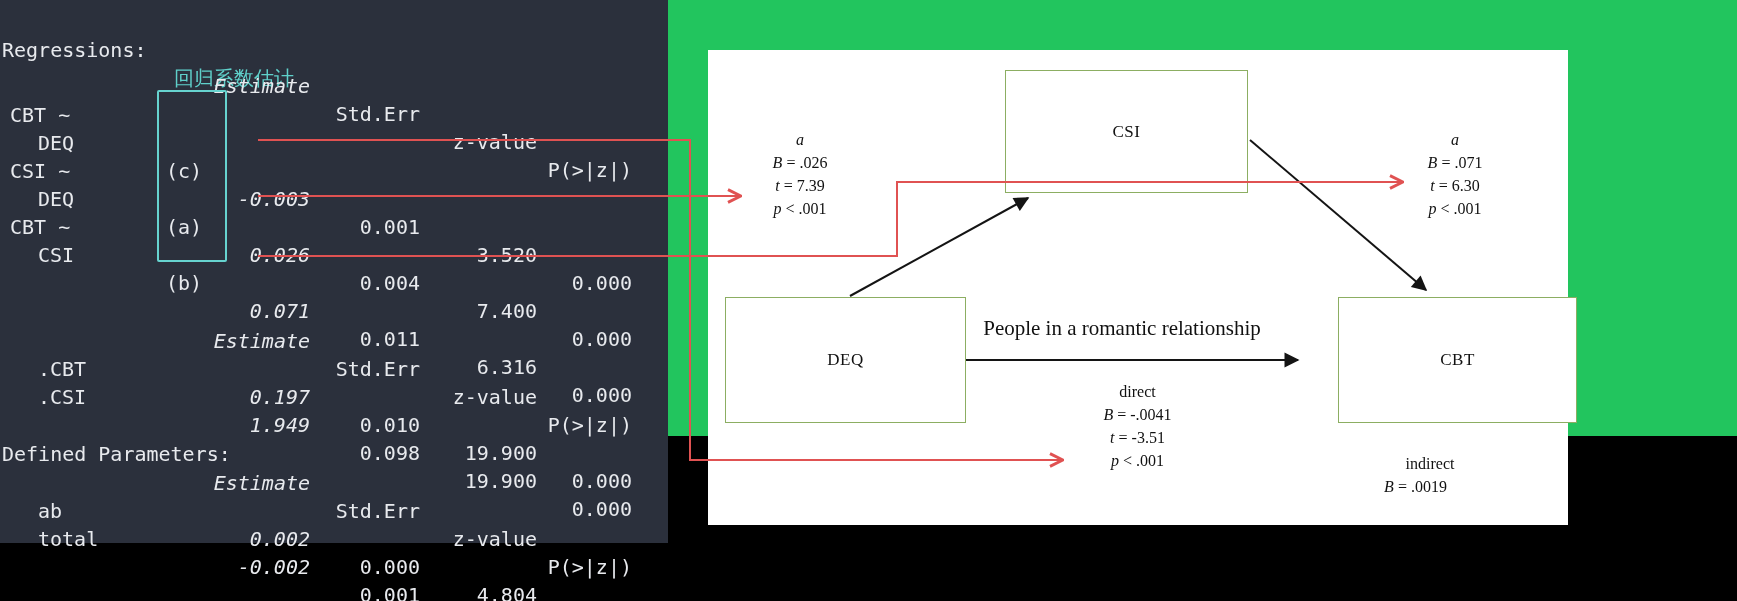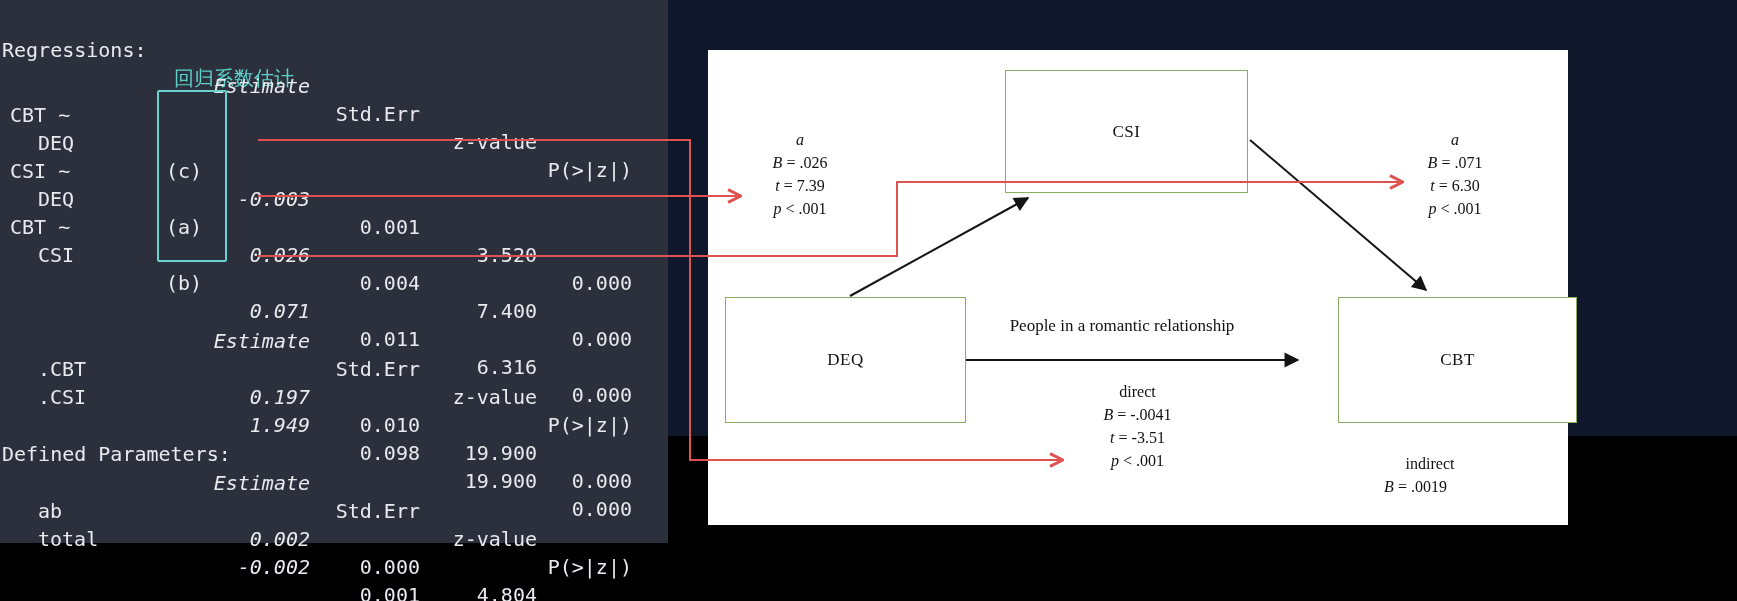--- a/index.html
+++ b/index.html
@@ -1,18 +1,18 @@
 <!DOCTYPE html>
 <html><head>
 <meta charset="utf-8">
 <style>
   * { margin:0; padding:0; box-sizing:border-box; }
   html,body { background:#000; }
   body { width:1737px; height:601px; overflow:hidden; font-family:"DejaVu Sans Mono","Liberation Mono",monospace; }
-  #stage { position:relative; width:1737px; height:436px; background:#0f172a;padding-left:36px; }
+  #stage { position:relative; width:1737px; height:436px; background:#22c55e;padding-left:36px; }
 
   
   .console { position:absolute; left:0; top:0; width:668px; height:543px; background:#2b303c; color:#e8eaee; font-size:20px; }
   .cl { position:absolute; left:0; right:0; height:28px; line-height:28px; white-space:pre; }
   .lab { position:absolute; }
   .t0 { left:2px; }
   .g  { left:10px; }
   .s  { left:38px; }
   .tag { position:absolute; left:166px; }
   .n  { position:absolute; text-align:right; }
@@ -29,21 +29,21 @@
   .box { position:absolute; background:#fff; border:1.5px solid #8cae62; display:flex; align-items:center; justify-content:center;
          font-size:17px; letter-spacing:.5px; }
   .box-mediator { left:297px; top:20px; width:243px; height:123px; }
   .box-predictor { left:17px; top:247px; width:241px; height:126px; }
   .box-outcome { left:630px; top:247px; width:239px; height:126px;justify-content:center; }
   .note { position:absolute; text-align:center; font-size:16px; }
   .note .ln { line-height:23px; }
   .note i { font-style:italic; }
   .pathlabel { font-style:italic; }
   .note.leftalign { text-align:center; }
-  .centernote { position:absolute; left:264px; top:266px; width:300px; text-align:center; font-size:17px; }
+  .centernote { position:absolute; left:264px; top:266px; width:300px; text-align:center; font-size:21px; }
 
   
   .overlay { position:absolute; left:0; top:0; width:1737px; height:601px; pointer-events:none; }
 </style>
 </head>
 <body>
 
 <div id="stage">
 
   <section class="console">

